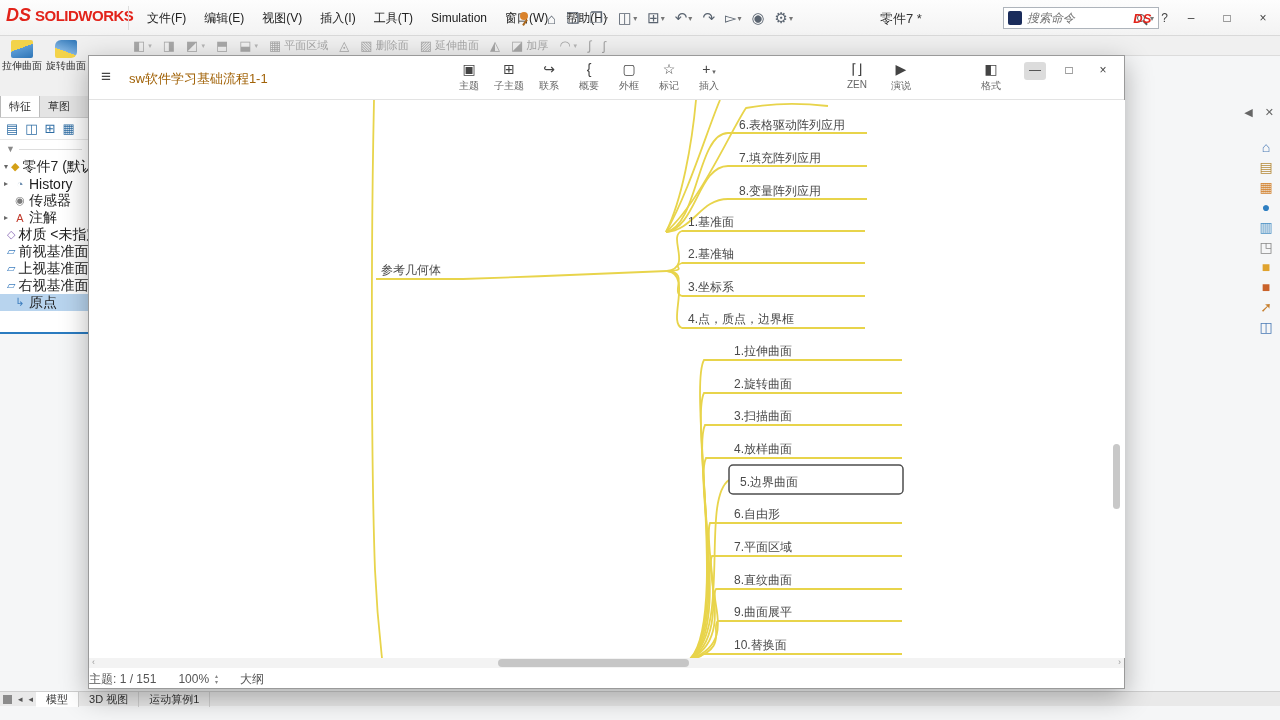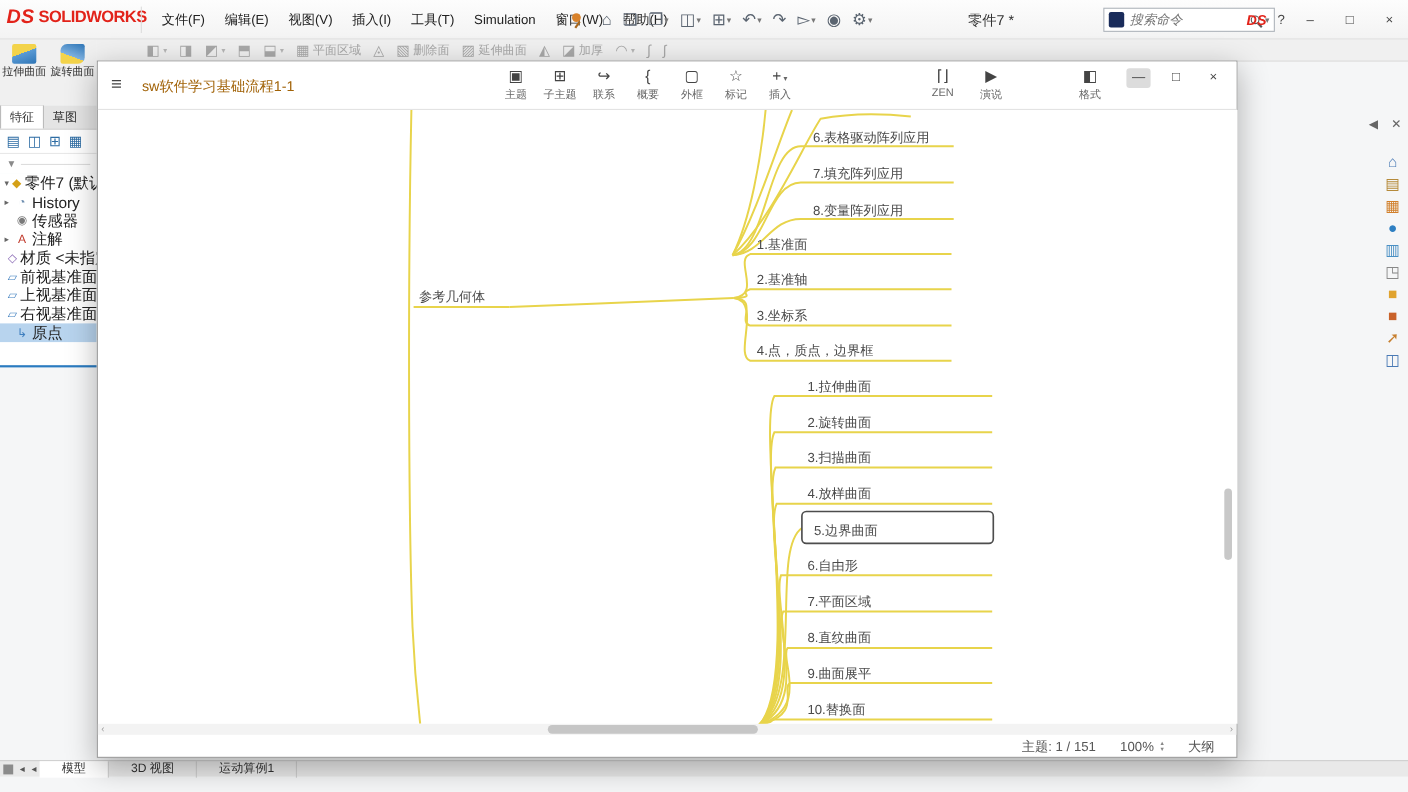--- a/index.html
+++ b/index.html
@@ -63,21 +63,21 @@
 
   
   .tp-head { position:absolute; right:6px; top:106px; display:flex; gap:12px; color:#666; font-size:11px; }
   .tp-icons { position:absolute; right:2px; top:140px; width:24px; display:flex; flex-direction:column; gap:5px; align-items:center; }
   .tp-icons .ti { font-size:14px; line-height:15px; }
 
   
   .bottom-tabs { position:absolute; left:0; bottom:14px; height:15px; right:0; background:#e9e9e9; border-top:1px solid #cfcfcf; display:flex; align-items:center; font-size:11px; color:#333; }
   .bt-nav { color:#555; font-size:9px; padding:0 3px; }
   .bt-sq { width:9px; height:9px; background:#8b8b8b; margin:0 3px; }
-  .btab { padding:0 20px; height:15px; line-height:15px; border-right:1px solid #cfcfcf; white-space:nowrap; }
+  .btab { padding:0 10px; height:15px; line-height:15px; border-right:1px solid #cfcfcf; white-space:nowrap; }
   .btab.active { background:#fff; }
   .statusbar { position:absolute; left:0; bottom:0; height:14px; right:0; background:#f1f1f1; border-top:1px solid #d6d6d6; font-size:10px; color:#333; }
   .sb-left { position:absolute; left:6px; top:1px; }
   .sb-edit { position:absolute; right:150px; top:1px; border-left:1px solid #ccc; padding-left:10px; }
   .sb-custom { position:absolute; right:8px; top:1px; border-left:1px solid #ccc; padding-left:10px; }
 
   
   .xwin { position:absolute; left:88px; top:55px; width:1037px; height:634px; background:#fff; border:1px solid #9a9a9a; box-shadow:0 8px 26px rgba(0,0,0,0.30); }
   .xhead { position:absolute; left:0; top:0; right:0; height:44px; background:#fff; border-bottom:1px solid #e3e3e3; }
   .xham { position:absolute; left:12px; top:11px; font-size:17px; color:#444; }
@@ -90,21 +90,21 @@
   .xm-right { position:absolute; left:748px; top:5px; display:flex; gap:4px; }
   .xm-format { position:absolute; left:882px; top:5px; display:flex; }
   .xwc { position:absolute; right:10px; top:6px; display:flex; gap:12px; }
   .xwc div { width:22px; height:18px; text-align:center; line-height:17px; font-size:12px; color:#444; }
   .xwc .xmin { background:#dcdcdc; border-radius:3px; }
   .xcanvas { position:absolute; left:1px; top:44px; width:1035px; height:558px; background:#fff; overflow:hidden; }
   .xhscroll { position:absolute; left:0; top:602px; right:0; height:10px; background:#f3f3f3; }
   .xhthumb { position:absolute; left:409px; top:1px; width:191px; height:8px; background:#c6c6c6; border-radius:4px; }
   .xh-arrow { position:absolute; top:-1px; font-size:9px; color:#999; }
   .xvthumb { position:absolute; right:4px; top:388px; width:7px; height:65px; background:#c8c8c8; border-radius:4px; }
-  .xstatus { position:absolute; left:0; top:612px; right:0; height:22px; display:flex; align-items:center; justify-content:flex-end; gap:22px; padding-right:20px; font-size:12px; color:#555; }
+  .xstatus { position:absolute; left:0; top:612px; right:0; height:22px; display:flex; align-items:center; gap:22px; padding-right:20px; font-size:12px; color:#555; }
   .zoomgrp { display:flex; align-items:center; gap:6px; }
   .stepper { display:flex; flex-direction:column; line-height:6px; font-size:6px; color:#888; }
 </style>
 </head>
 <body>
 
 <div class="app">
 
   <div class="titlebar">
     <div class="logo">

